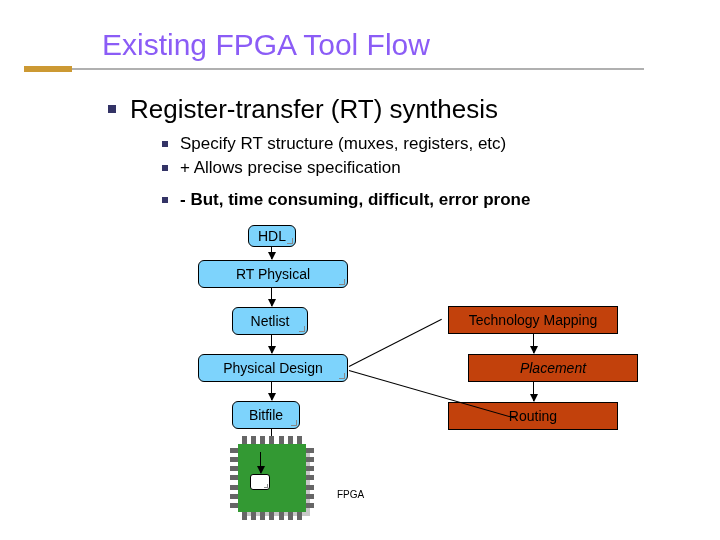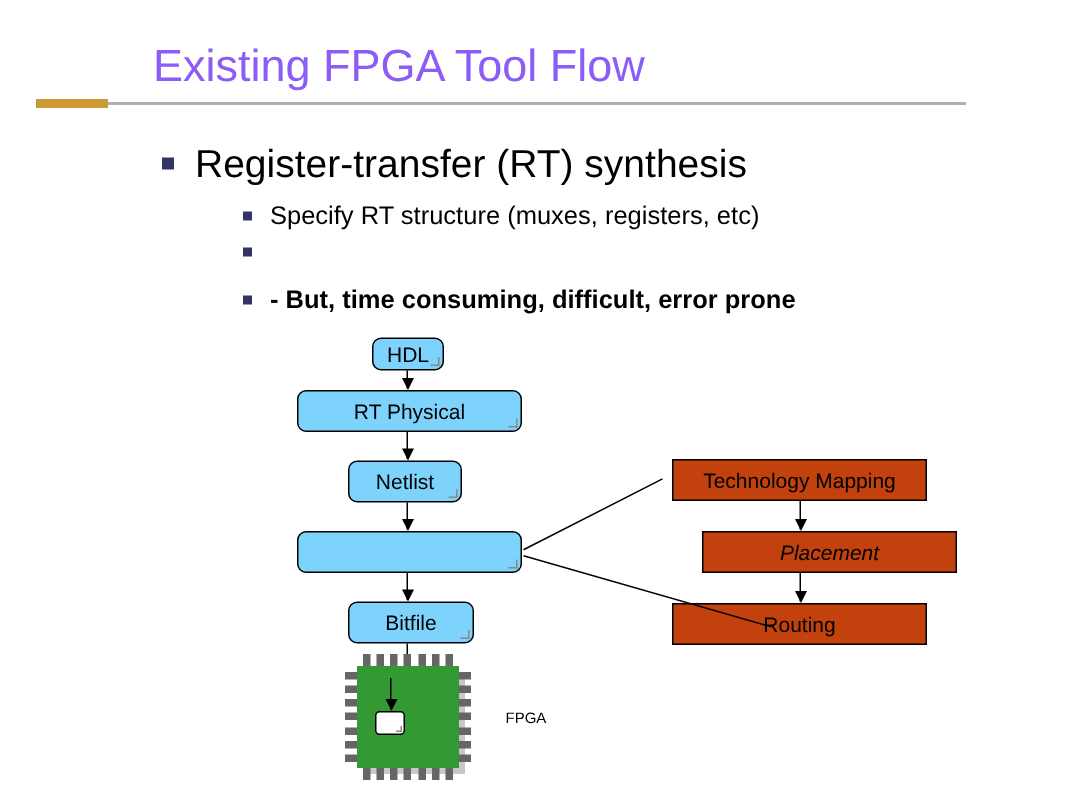--- a/index.html
+++ b/index.html
@@ -167,21 +167,21 @@
 <div class="title">Existing FPGA Tool Flow</div>
 
 <div class="bullet-l1" style="top:94px;">
   <span class="sq"></span><span>Register-transfer (RT) synthesis</span>
 </div>
 
 <div class="bullet-l2" style="top:134px;">
   <span class="sq-sm"></span><span>Specify RT structure (muxes, registers, etc)</span>
 </div>
 <div class="bullet-l2" style="top:158px;">
-  <span class="sq-sm"></span>
+  <span class="sq-sm"></span><span>+ Allows precise specification</span>
 </div>
 <div class="bullet-l2" style="top:190px; font-weight:bold;">
   <span class="sq-sm"></span><span>- But, time consuming, difficult, error prone</span>
 </div>
 
 <div class="box" style="left:248px; top:225px; width:48px; height:22px;">
   <span>HDL</span>
     <div class="corner"></div>
 </div>
 <div class="arrow-v" style="left:271px; top:247px; height:12px;"></div>
@@ -192,25 +192,26 @@
 </div>
 <div class="arrow-v" style="left:271px; top:288px; height:18px;"></div>
 
 <div class="box big" style="left:232px; top:307px; width:76px;">
   <span>Netlist</span>
     <div class="corner"></div>
 </div>
 <div class="arrow-v" style="left:271px; top:335px; height:18px;"></div>
 
 <div class="box big" style="left:198px; top:354px; width:150px;">
+  <span>Physical Design</span>
     <div class="corner"></div>
 </div>
 <div class="arrow-v" style="left:271px; top:382px; height:18px;"></div>
 
-<div class="box big" style="left:232px; top:401px; width:84px;">
+<div class="box big" style="left:232px; top:401px; width:68px;">
   <span>Bitfile</span>
     <div class="corner"></div>
 </div>
 <div class="arrow-v" style="left:271px; top:429px; height:30px;"></div>
 
 <div class="box orange big" style="left:448px; top:306px; width:170px;">
   <span>Technology Mapping</span>
 </div>
 <div class="arrow-v" style="left:533px; top:334px; height:19px;"></div>
 
@@ -261,13 +262,13 @@
       <div class="pin-v"></div>
       <div class="pin-v"></div>
       <div class="pin-v"></div>
       <div class="pin-v"></div>
     </div>
   <div class="fpga-inner">
       <div class="corner"></div>
     </div>
   <div class="arrow-v" style="left:22px; top:8px; height:21px;"></div>
 </div>
-<div class="fpga-label" style="left:316px; top:474px;padding-left:21px;">FPGA</div>
+<div class="fpga-label" style="left:316px; top:489px;padding-left:21px;">FPGA</div>
 
 </body></html>

